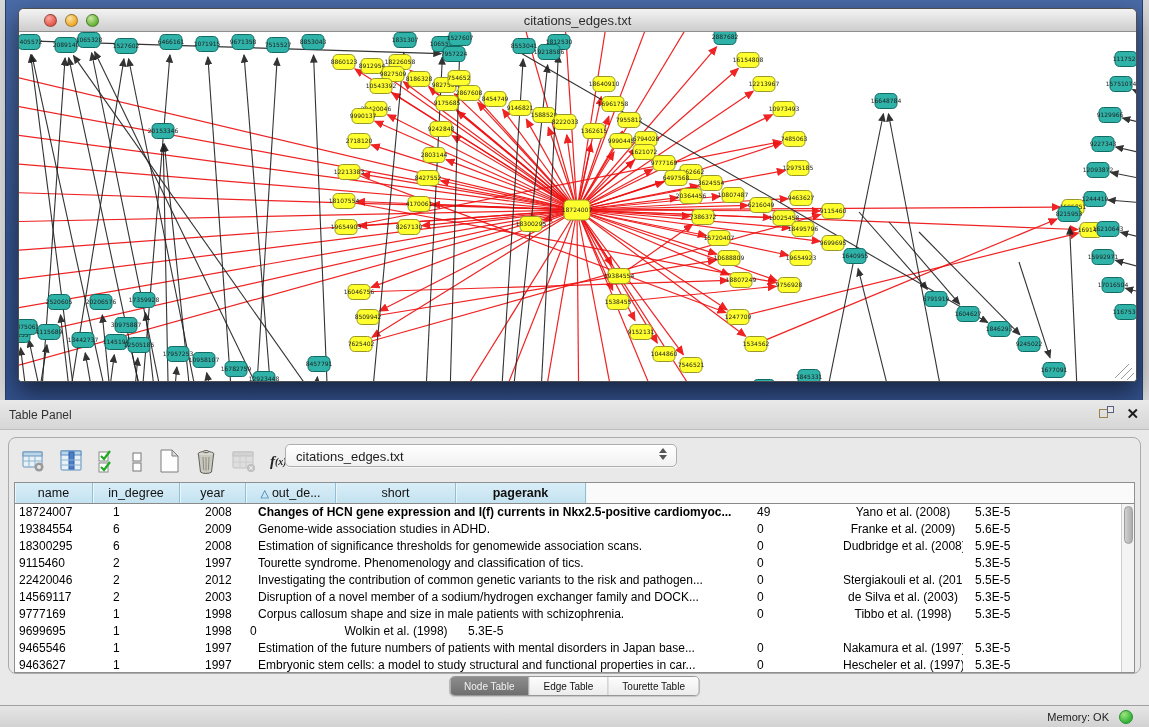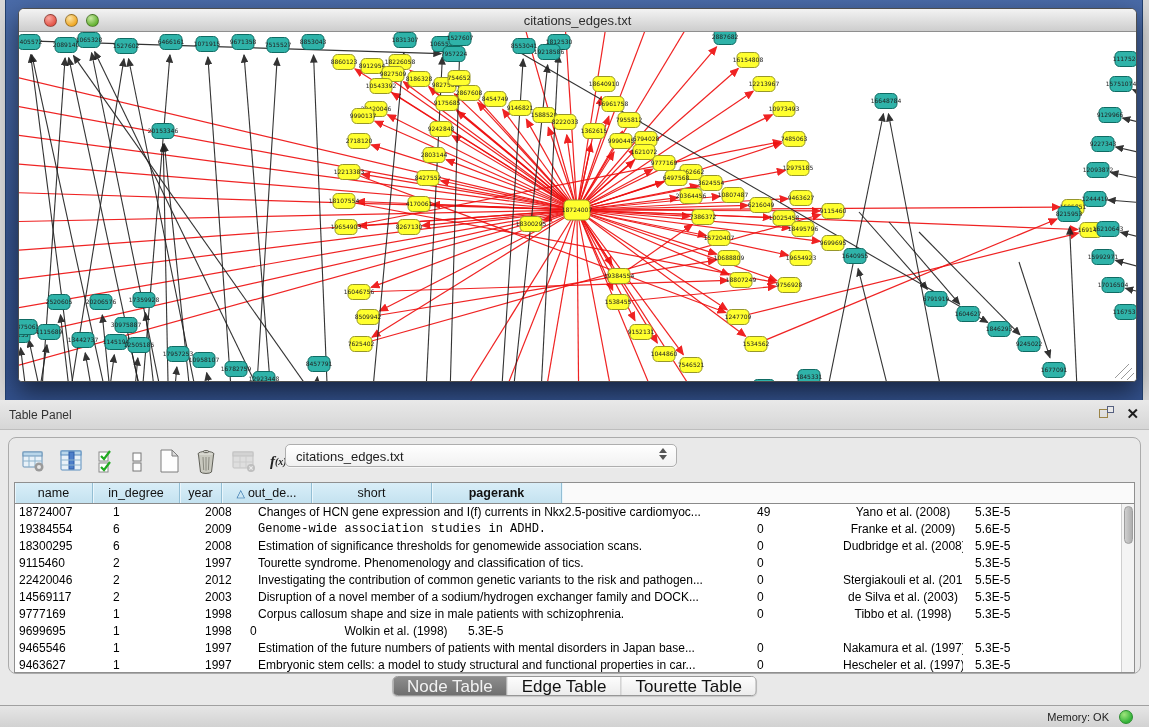--- a/index.html
+++ b/index.html
@@ -65,21 +65,21 @@
   .tr { display:flex; height:17px; }
   .td { flex:none; font-size:12px; color:#000; white-space:nowrap; overflow:hidden; line-height:16.5px; }
   .vscroll { position:absolute; right:0; top:0; bottom:0; width:13px; background:#f4f4f4; border-left:1px solid #cfcfcf; }
   .vthumb { position:absolute; left:1.5px; top:2px; width:9px; height:38px; border-radius:5px;
     background:linear-gradient(90deg,#cfcfcf,#aeaeae); border:1px solid #9d9d9d; }
 
   
   .tabs { position:absolute; left:50%; transform:translateX(-50%); top:246px; height:20px;
     display:flex; border:1px solid #979797; border-radius:5px; overflow:hidden;
     box-shadow:0 1px 1px rgba(0,0,0,.15); }
-  .tab { padding:0 14px; font-size:17px; line-height:19px; background:linear-gradient(180deg,#fdfdfd,#ececec);
+  .tab { padding:0 14px; font-size:10px; line-height:19px; background:linear-gradient(180deg,#fdfdfd,#ececec);
     color:#111; border-right:1px solid #b7b7b7; cursor:default; }
   .tab:last-child { border-right:none; }
   .tab.active { background:linear-gradient(180deg,#8d8d8d,#6f6f6f); color:#f2f2f2; }
 
   
   .statusbar { position:relative; height:22px; background:linear-gradient(180deg,#e6e6e6,#d2d2d2);
     border-top:1px solid #a0a0a0; }
   .mem-label { position:absolute; right:40px; top:5px; font-size:11px; color:#222; }
   .mem-dot { position:absolute; right:16px; top:4px; width:14px; height:14px; border-radius:50%;
     border:1px solid #2a8c2e; background:radial-gradient(circle at 35% 30%,#9fe57d,#33b339 70%); }
@@ -849,41 +849,41 @@
       <span class="combo-stepper">
           <span class="tri-up"></span>
           <span class="tri-down"></span>
         </span>
     </div>
 
     <div class="tablewrap">
       <div class="thead" id="thead">
           <div class="th" style="width: 78px;">name</div>
           <div class="th" style="width: 87px;">in_degree</div>
-          <div class="th" style="width: 42px;">year</div>
+          <div class="th" style="width: 66px;">year</div>
           <div class="th" style="width: 90px;"><span class="sortglyph">△</span>out_de...</div>
           <div class="th" style="width: 120px;">short</div>
           <div class="th" style="width: 130px; font-weight: bold;">pagerank</div>
           <div class="th th-filler"></div>
         </div>
       <div class="tbody" id="tbody">
         <div class="tr">
             <div class="td" style="width: 78px; padding-left: 4px;">18724007</div>
             <div class="td" style="width: 87px; padding-left: 20px;">1</div>
             <div class="td" style="width: 66px; padding-left: 25px;">2008</div>
-            <div class="td" style="width: 507px; padding-left: 12px;">Changes of HCN gene expression and I(f) currents in Nkx2.5-positive cardiomyoc...</div>
+            <div class="td" style="width: 507px; padding-left: 12px; font-weight: bold;">Changes of HCN gene expression and I(f) currents in Nkx2.5-positive cardiomyoc...</div>
             <div class="td" style="width: 90px; padding-left: 4px;">49</div>
             <div class="td" style="width: 120px; text-align: center;">Yano et al. (2008)</div>
             <div class="td" style="width: 130px; padding-left: 12px;">5.3E-5</div>
           </div>
           <div class="tr">
             <div class="td" style="width: 78px; padding-left: 4px;">19384554</div>
             <div class="td" style="width: 87px; padding-left: 20px;">6</div>
             <div class="td" style="width: 66px; padding-left: 25px;">2009</div>
-            <div class="td" style="width: 507px; padding-left: 12px; font-family: Liberation Mono, monospace;">Genome-wide association studies in ADHD.</div>
+            <div class="td" style="width: 507px; padding-left: 12px;">Genome-wide association studies in ADHD.</div>
             <div class="td" style="width: 90px; padding-left: 4px;">0</div>
             <div class="td" style="width: 120px; text-align: center;">Franke et al. (2009)</div>
             <div class="td" style="width: 130px; padding-left: 12px;">5.6E-5</div>
           </div>
           <div class="tr">
             <div class="td" style="width: 78px; padding-left: 4px;">18300295</div>
             <div class="td" style="width: 87px; padding-left: 20px;">6</div>
             <div class="td" style="width: 66px; padding-left: 25px;">2008</div>
             <div class="td" style="width: 507px; padding-left: 12px;">Estimation of significance thresholds for genomewide association scans.</div>
             <div class="td" style="width: 90px; padding-left: 4px;">0</div>

